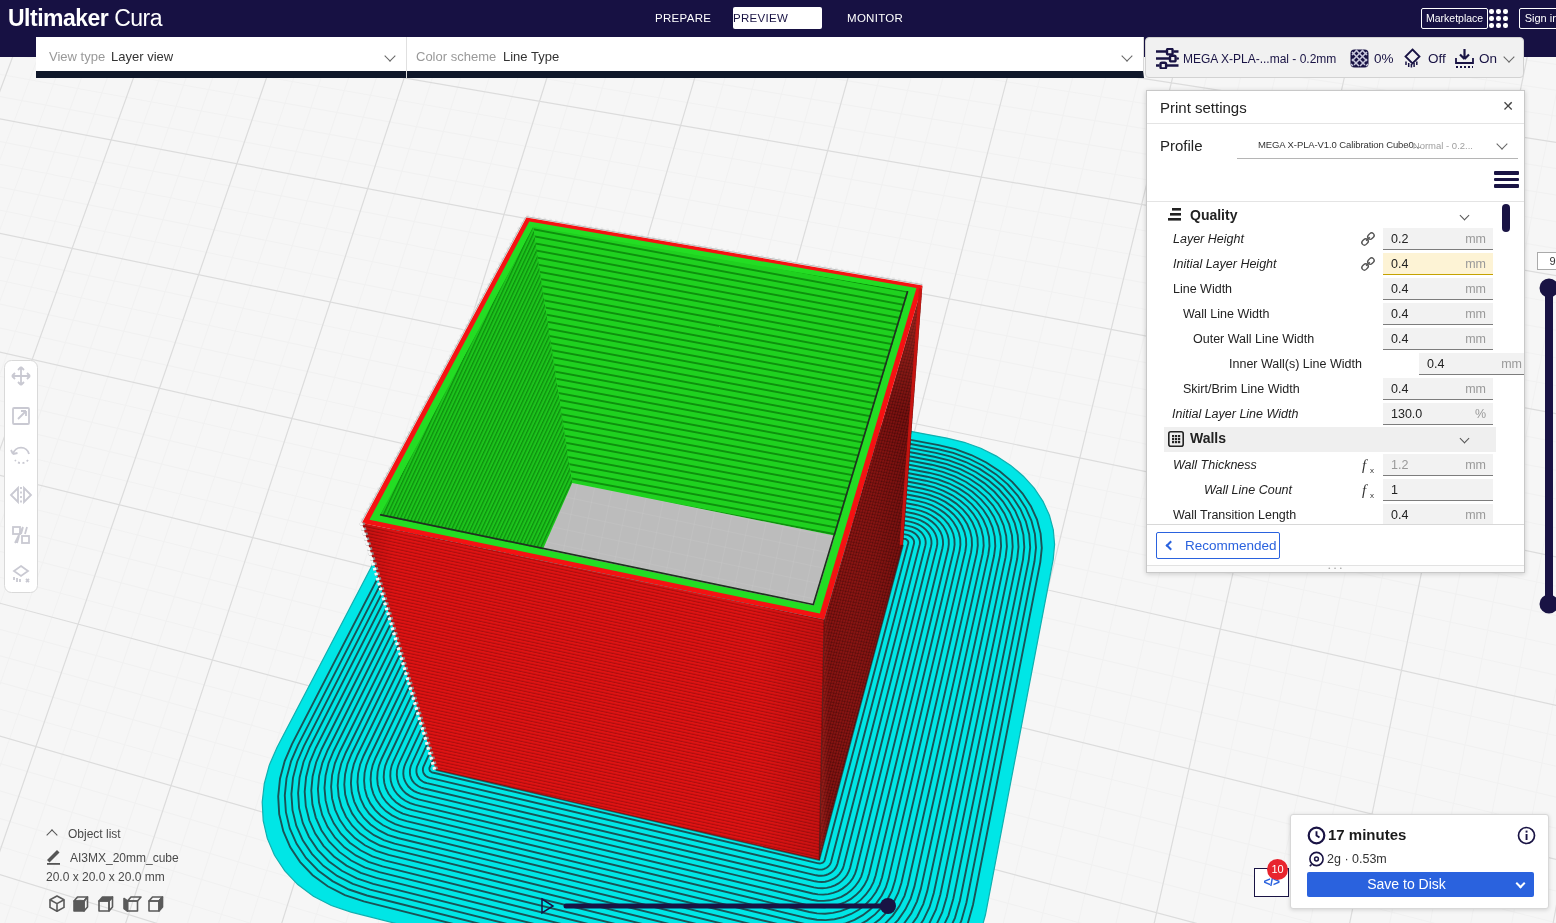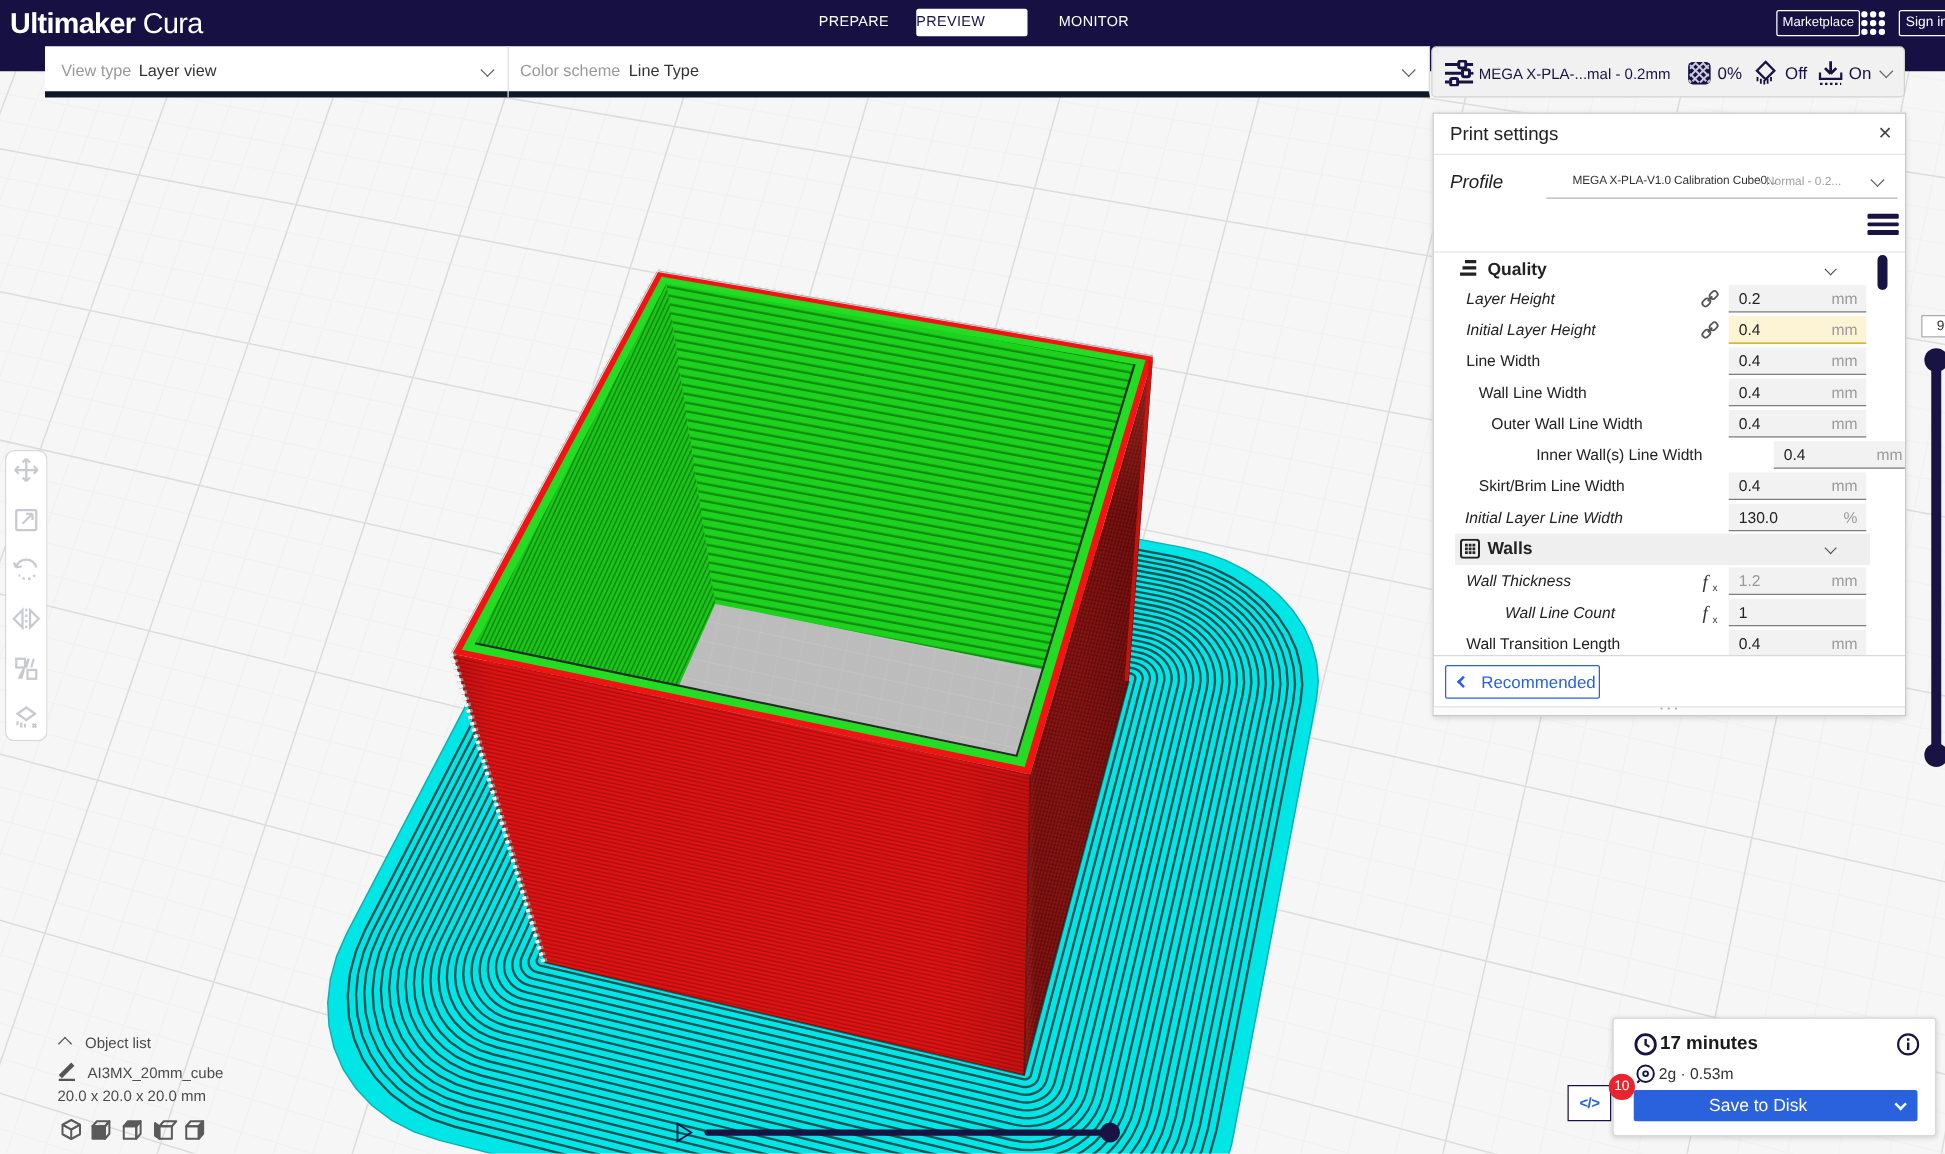--- a/index.html
+++ b/index.html
@@ -12,34 +12,34 @@
 #logo { position:absolute; left:8px; top:5px; color:#fff; font-size:23px; letter-spacing:-0.5px; }
 #logo b { font-weight:700; }
 #logo span { font-weight:300; }
 .tab { position:absolute; top:7px; height:22px; line-height:22px; color:#fff; font-size:11.5px; letter-spacing:0.3px; }
 #tab-preview { background:#fff; color:#191344; border-radius:2px; }
 .hbtn { position:absolute; top:8px; height:21px; line-height:19px; border:1px solid #fff; border-radius:2px; color:#fff; font-size:10.5px; padding:0 4px; white-space:nowrap; }
 #gridicon { position:absolute; left:1489px; top:9px; width:19px; height:19px; }
 #gridicon i { position:absolute; width:5px; height:5px; background:#fff; border-radius:2.2px; }
 
 
-#toolbar { position:absolute; left:36px; top:37px; width:1108px; height:41px; background:#fff; border-bottom:5px solid #0f172a; border-right:1px solid #d8d8d8; }
+#toolbar { position:absolute; left:36px; top:37px; width:1108px; height:41px; background:#fff; border-bottom:7px solid #0f172a; border-right:1px solid #d8d8d8; }
 #toolbar .lbl { color:#999; font-size:13px; }
 #toolbar .val { color:#333; font-size:13px; }
 #tb-sep { position:absolute; left:370px; top:0; width:1px; height:41px; background:#e0e0e0; }
 .chev { display:inline-block; width:8px; height:8px; border-right:1.5px solid #666; border-bottom:1.5px solid #666; transform:rotate(45deg); }
 #sumbar { position:absolute; left:1145px; top:37px; width:379px; height:41px; background:#f1f1f1; border:1px solid #d2d2d2; border-radius:4px; color:#191344; }
 #sumbar .t { position:absolute; top:14px; font-size:12px; color:#191344; }
 
 
 #psp { position:absolute; left:1146px; top:90px; width:379px; height:483px; background:#fff; border:1px solid #c8c8c8; box-shadow:0 1px 5px rgba(0,0,0,0.18); }
 #psp .phead { position:absolute; left:0; top:0; width:100%; height:33px; border-bottom:1px solid #e4e4e4; }
 #psp .phead .t { position:absolute; left:13px; top:8px; font-size:15px; color:#222; }
 #psp .phead .x { position:absolute; right:10px; top:7px; font-size:14px; color:#444; }
-#psp .plabel { position:absolute; left:13px; top:46px; font-size:15px; color:#222;font-style:italic; }
+#psp .plabel { position:absolute; left:13px; top:46px; font-size:15px; color:#222; }
 #profbox { position:absolute; left:90px; top:40px; width:281px; height:28px; border-bottom:1px solid #b5b5b5; background:#fff; }
 #profbox .t1 { position:absolute; left:9px; top:8px; font-size:9.5px; color:#333; white-space:nowrap; letter-spacing:-0.1px;padding-left:12px; }
 #profbox .t2 { position:absolute; left:170px; top:9px; font-size:9.5px; color:#a0a0a0; white-space:nowrap; }
 #searchbox { position:absolute; left:18px; top:75px; width:318px; height:26px; background:#f4f4f4; border-bottom:1px solid #909090; }
 #searchbox .ph { position:absolute; left:32px; top:6px; font-size:12px; font-style:italic; color:#a8a8a8; }
 #hamb { position:absolute; left:347px; top:80px; width:24px; height:16px; }
 #hamb i { position:absolute; left:0; width:25px; height:3.5px; background:#191344; border-radius:1px; }
 #pslist { position:absolute; left:0px; top:110px; width:377px; height:323px; overflow:hidden; }
 .sect { position:absolute; left:17px; height:25px; width:332px; }
 .sect .ttl { position:absolute; left:26px; top:3px; font-size:14px; font-weight:bold; color:#222; }
@@ -62,21 +62,21 @@
 
 
 #timepanel { position:absolute; left:1290px; top:814px; width:259px; height:95px; background:#fff; border:1px solid #d8d8d8; border-radius:3px; box-shadow:0 1px 4px rgba(0,0,0,0.15); }
 #timepanel .big { position:absolute; left:37px; top:11px; font-size:15px; font-weight:bold; color:#1a1a1a; }
 #timepanel .small { position:absolute; left:36px; top:37px; font-size:12.5px; color:#333; }
 #savebtn { position:absolute; left:16px; top:57px; width:227px; height:25px; background:#2a62de; border-radius:2px; color:#fff; font-size:14px; }
 #savebtn .st { position:absolute; left:0; top:4px; width:199px; text-align:center; }
 #savebtn .sc { position:absolute; right:10px; top:8px; width:7px; height:7px; border-right:2px solid #fff; border-bottom:2px solid #fff; transform:rotate(45deg); }
 #codebtn { position:absolute; left:1254px; top:868px; width:35px; height:29px; background:#fff; border:1px solid #191344; }
 #codebtn .ct { position:absolute; left:0; top:6px; width:100%; text-align:center; font-size:12px; font-weight:bold; color:#2a62de; letter-spacing:-0.5px; }
-#codebadge { position:absolute; left:1267px; top:859px; width:21px; height:21px; background:#e8242e; border-radius:50%; color:#fff; font-size:11px; text-align:center; line-height:21px;margin-left:20px; }
+#codebadge { position:absolute; left:1267px; top:859px; width:21px; height:21px; background:#e8242e; border-radius:50%; color:#fff; font-size:11px; text-align:center; line-height:21px; }
 
 
 #num99 { position:absolute; left:1537px; top:252px; width:37px; height:18px; background:#fff; border:1px solid #aaa; font-size:11px; color:#333; text-align:center; line-height:17px; }
 </style>
 </head>
 <body>
 <div id="app">
 <svg id="viewport" width="1556" height="923" viewBox="0 0 1556 923">
 <defs>
     <pattern id="redL" width="10" height="3.1" patternUnits="userSpaceOnUse" patternTransform="rotate(12.3 0 0)">

